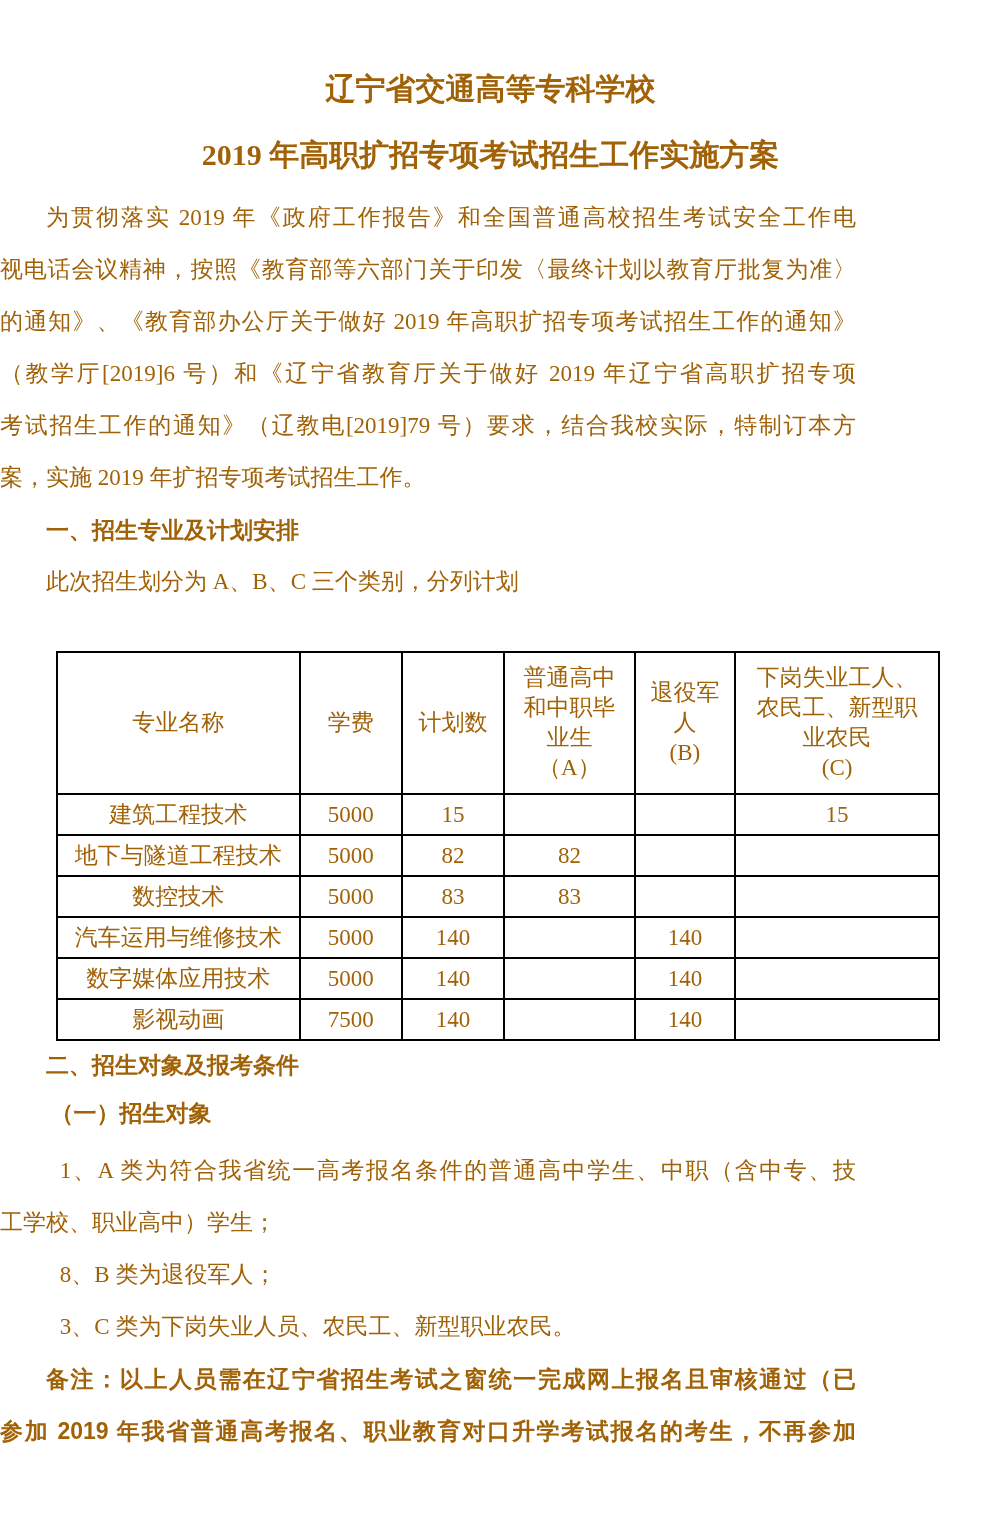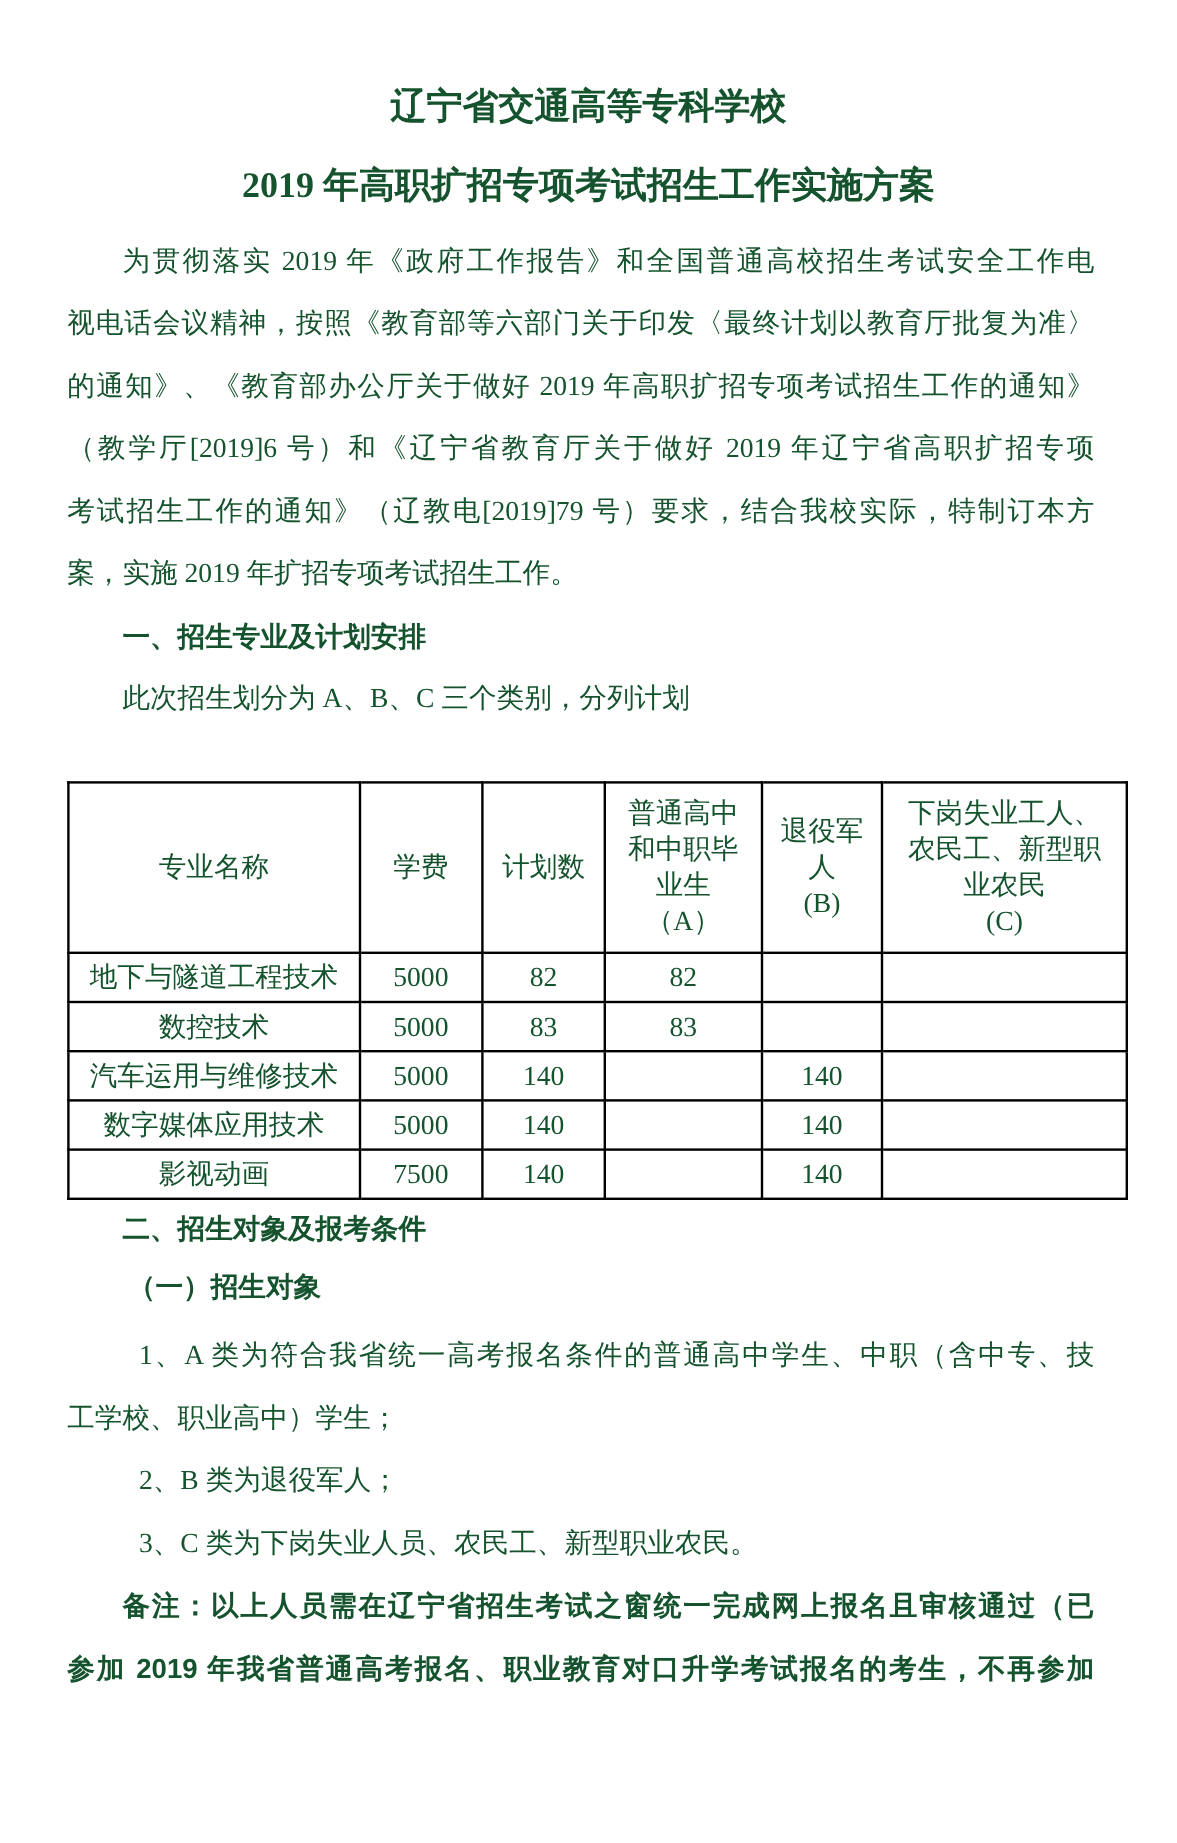--- a/index.html
+++ b/index.html
@@ -1,37 +1,36 @@
 <!DOCTYPE html>
 <html><head>
 <meta charset="utf-8">
 <style>
   html, body { margin: 0; padding: 0; background: #ffffff; }
   .page {
     position: relative;
     width: 981px;
     height: 1536px;
     background: #ffffff;
-    color: #14532d;
+    color: #a16207;
     font-family: "Liberation Serif", "DejaVu Serif", serif;
     box-sizing: border-box;
     padding-top: 68px;
     overflow: hidden;
   }
   .title {
     width: 100%;
     text-align: center;
     font-weight: bold;
     font-size: 30px;
     line-height: 42px;
   }
   .t2 { margin-top: 24px; }
   .block {
     box-sizing: border-box;
-    margin-left: 56px;
     width: 856px;
     font-size: 23px;
     line-height: 52px;
   }
   .intro { margin-top: 16px; }
   .intro .line { text-align: justify; text-align-last: justify; }
   .intro .line:first-child { text-indent: 2em; }
   .intro .line:last-child { text-align: left; text-align-last: left; }
   .hei {
     font-family: "Liberation Sans", "DejaVu Sans", sans-serif;
@@ -106,20 +105,28 @@
           <th>专业名称</th>
           <th>学费</th>
           <th>计划数</th>
           <th>普通高中<br>和中职毕<br>业生<br>（A）</th>
           <th>退役军<br>人<br>(B)</th>
           <th>下岗失业工人、<br>农民工、新型职<br>业农民<br>(C)</th>
         </tr>
       </thead>
       <tbody>
         <tr>
+          <td>建筑工程技术</td>
+          <td>5000</td>
+          <td>15</td>
+          <td></td>
+          <td></td>
+          <td>15</td>
+        </tr>
+        <tr>
           <td>地下与隧道工程技术</td>
           <td>5000</td>
           <td>82</td>
           <td>82</td>
           <td></td>
           <td></td>
         </tr>
         <tr>
           <td>数控技术</td>
           <td>5000</td>
@@ -157,21 +164,21 @@
 
 
   <div class="block hei heading2">二、招生对象及报考条件</div>
   <div class="block hei subheading">（一）招生对象</div>
 
   <div class="block num-item first">
       <div class="line">1、A 类为符合我省统一高考报名条件的普通高中学生、中职（含中专、技</div>
       <div class="line">工学校、职业高中）学生；</div>
     </div>
   <div class="block num-item">
-      <div class="line">2、B 类为退役军人；</div>
+      <div class="line">8、B 类为退役军人；</div>
     </div>
   <div class="block num-item">
       <div class="line">3、C 类为下岗失业人员、农民工、新型职业农民。</div>
     </div>
 
   <div class="block hei remark">
       <div class="line">备注：以上人员需在辽宁省招生考试之窗统一完成网上报名且审核通过（已</div>
       <div class="line">参加 2019 年我省普通高考报名、职业教育对口升学考试报名的考生，不再参加</div>
     </div>
 

